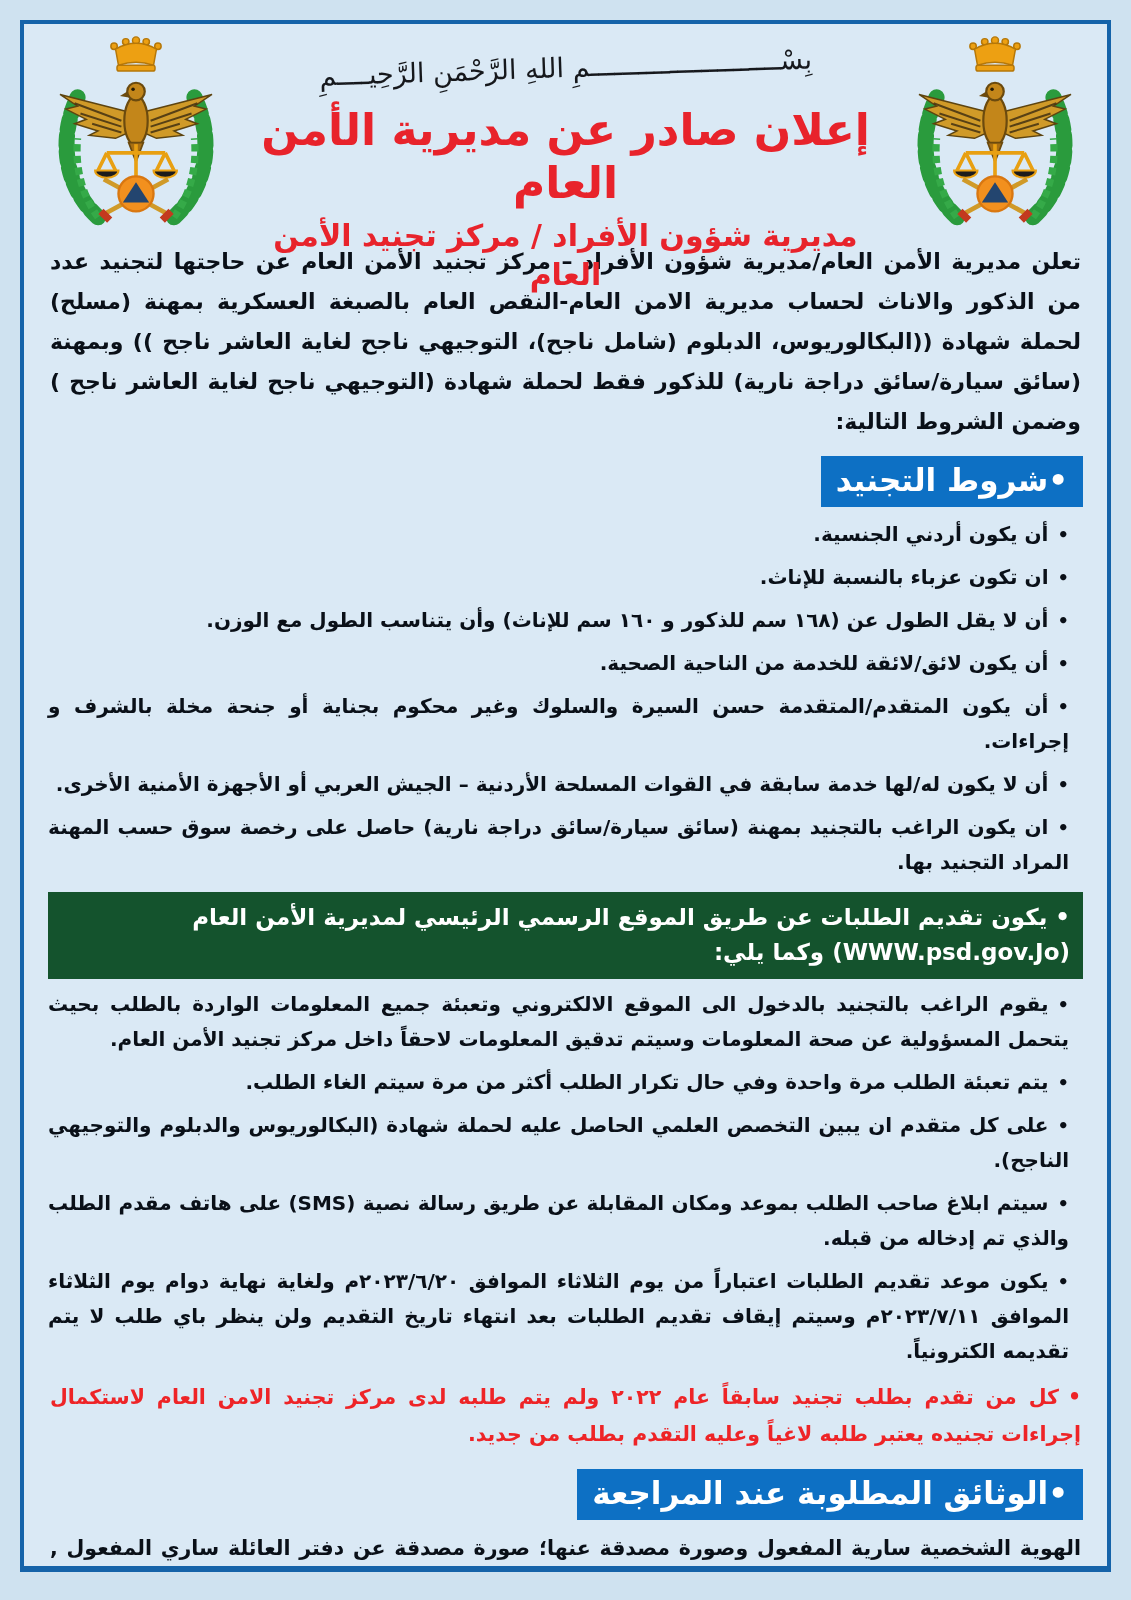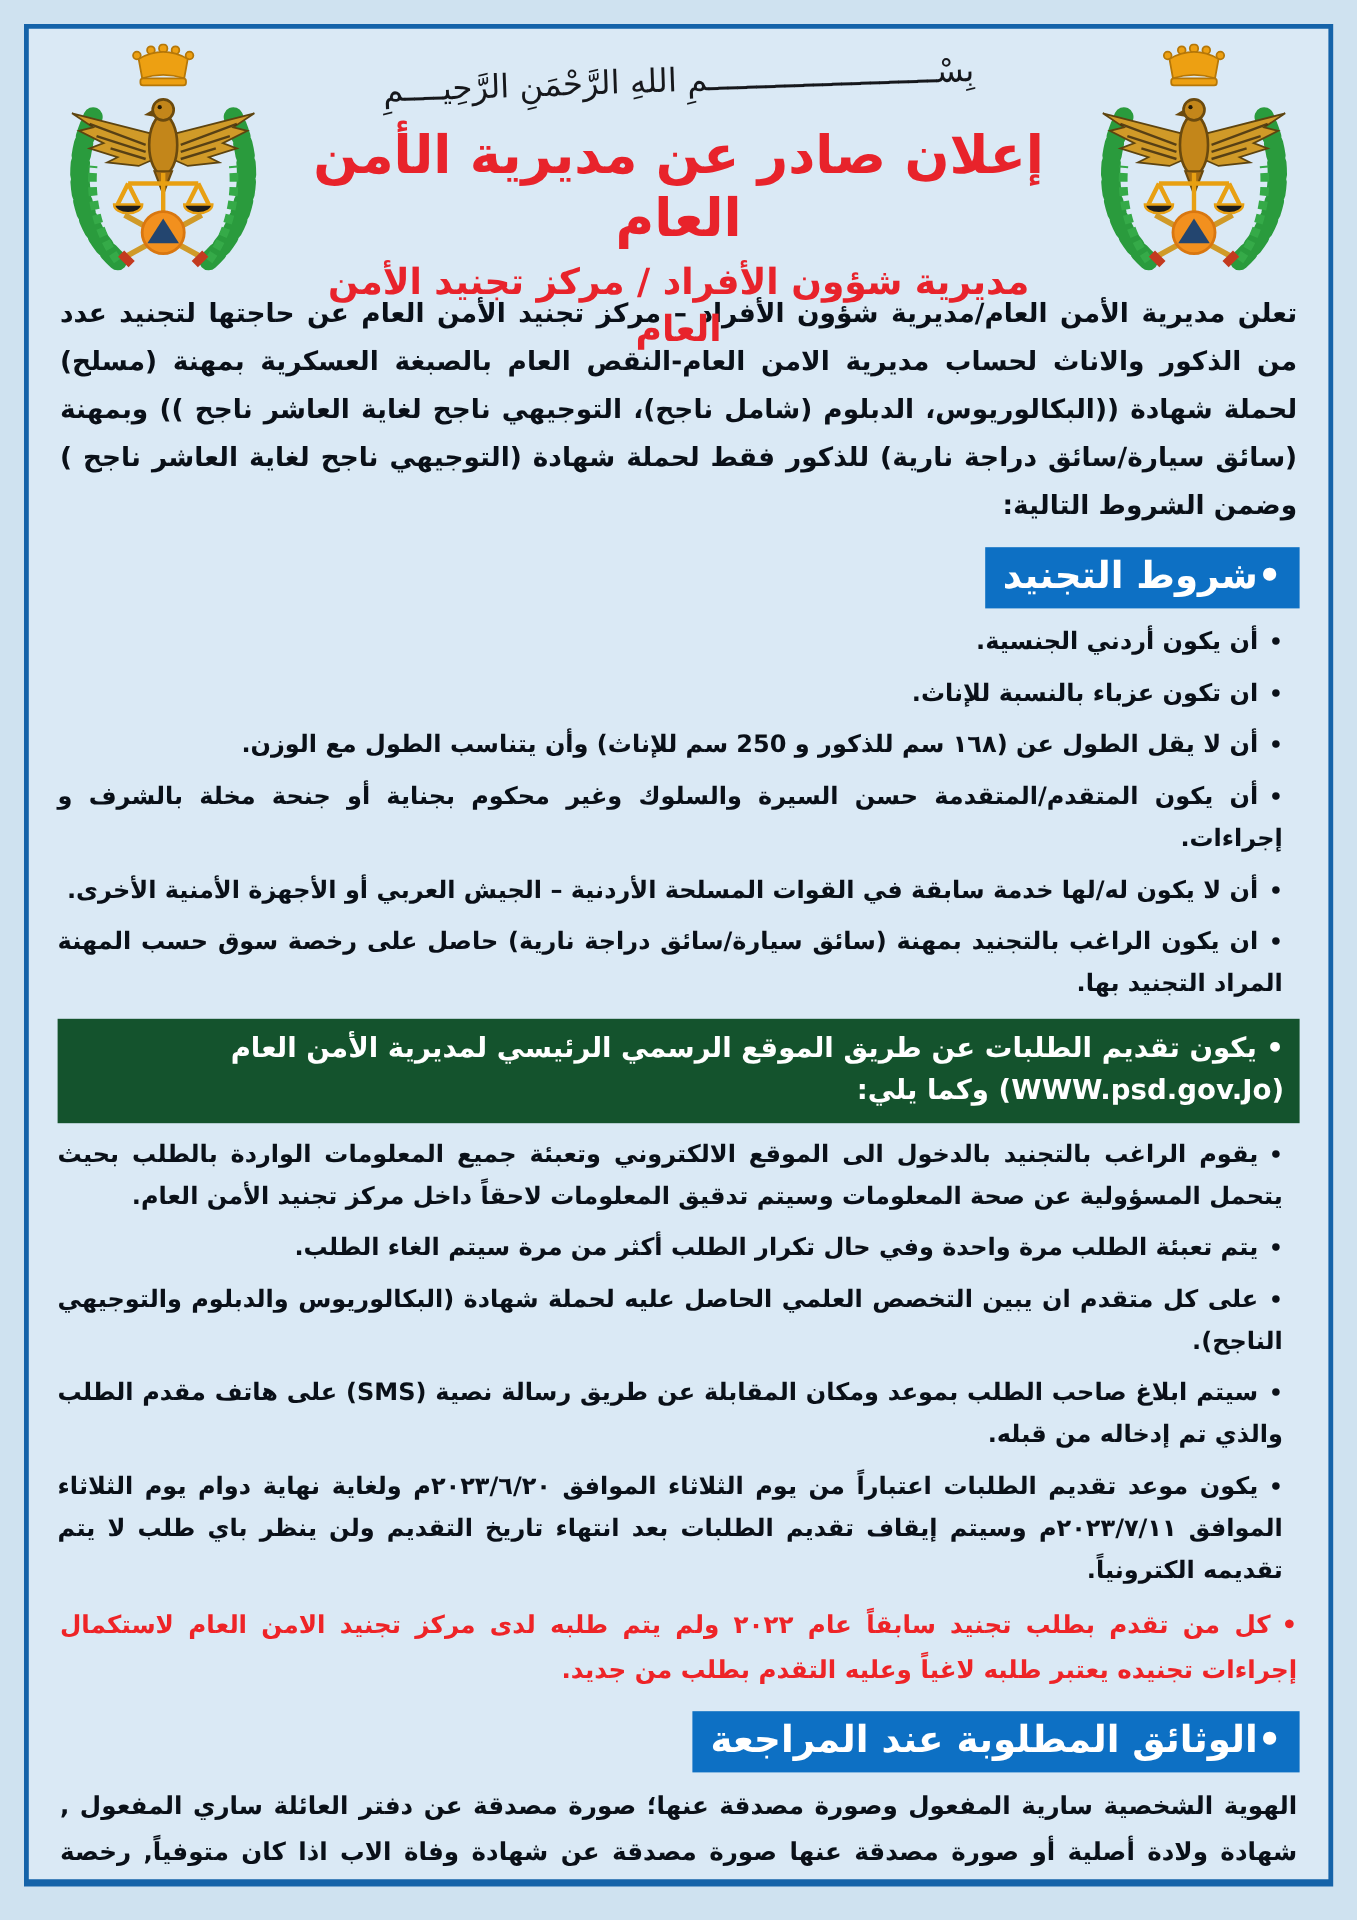--- a/index.html
+++ b/index.html
@@ -146,22 +146,23 @@
   <div>
     <span class="sec-head">•شروط التجنيد</span>
   </div>
   <ul class="blist">
 
       <li><span class="blt">•</span><span class="txt">أن يكون أردني الجنسية.</span></li>
 
 
       <li><span class="blt">•</span><span class="txt">ان تكون عزباء بالنسبة للإناث.</span></li>
 
-      <li><span class="blt">•</span><span class="txt">أن لا يقل الطول عن (١٦٨ سم للذكور و 250 سم للإناث) وأن يتناسب الطول مع الوزن.</span></li>
+      <li><span class="blt">•</span><span class="txt">أن لا يقل الطول عن (١٦٨ سم للذكور و ١٦٠ سم للإناث) وأن يتناسب الطول مع الوزن.</span></li>
 
+      <li><span class="blt">•</span><span class="txt">أن يكون لائق/لائقة للخدمة من الناحية الصحية.</span></li>
 
       <li><span class="blt">•</span><span class="txt">أن يكون المتقدم/المتقدمة حسن السيرة والسلوك وغير محكوم بجناية أو جنحة مخلة بالشرف و إجراءات.</span></li>
 
       <li><span class="blt">•</span><span class="txt">أن لا يكون له/لها خدمة سابقة في القوات المسلحة الأردنية – الجيش العربي أو الأجهزة الأمنية الأخرى.</span></li>
 
       <li><span class="blt">•</span><span class="txt">ان يكون الراغب بالتجنيد بمهنة (سائق سيارة/سائق دراجة نارية) حاصل على رخصة سوق حسب المهنة المراد التجنيد بها.</span></li>
     </ul>
 
   <div class="banner">• يكون تقديم الطلبات عن طريق الموقع الرسمي الرئيسي لمديرية الأمن العام (WWW.psd.gov.Jo) وكما يلي:</div>
 

